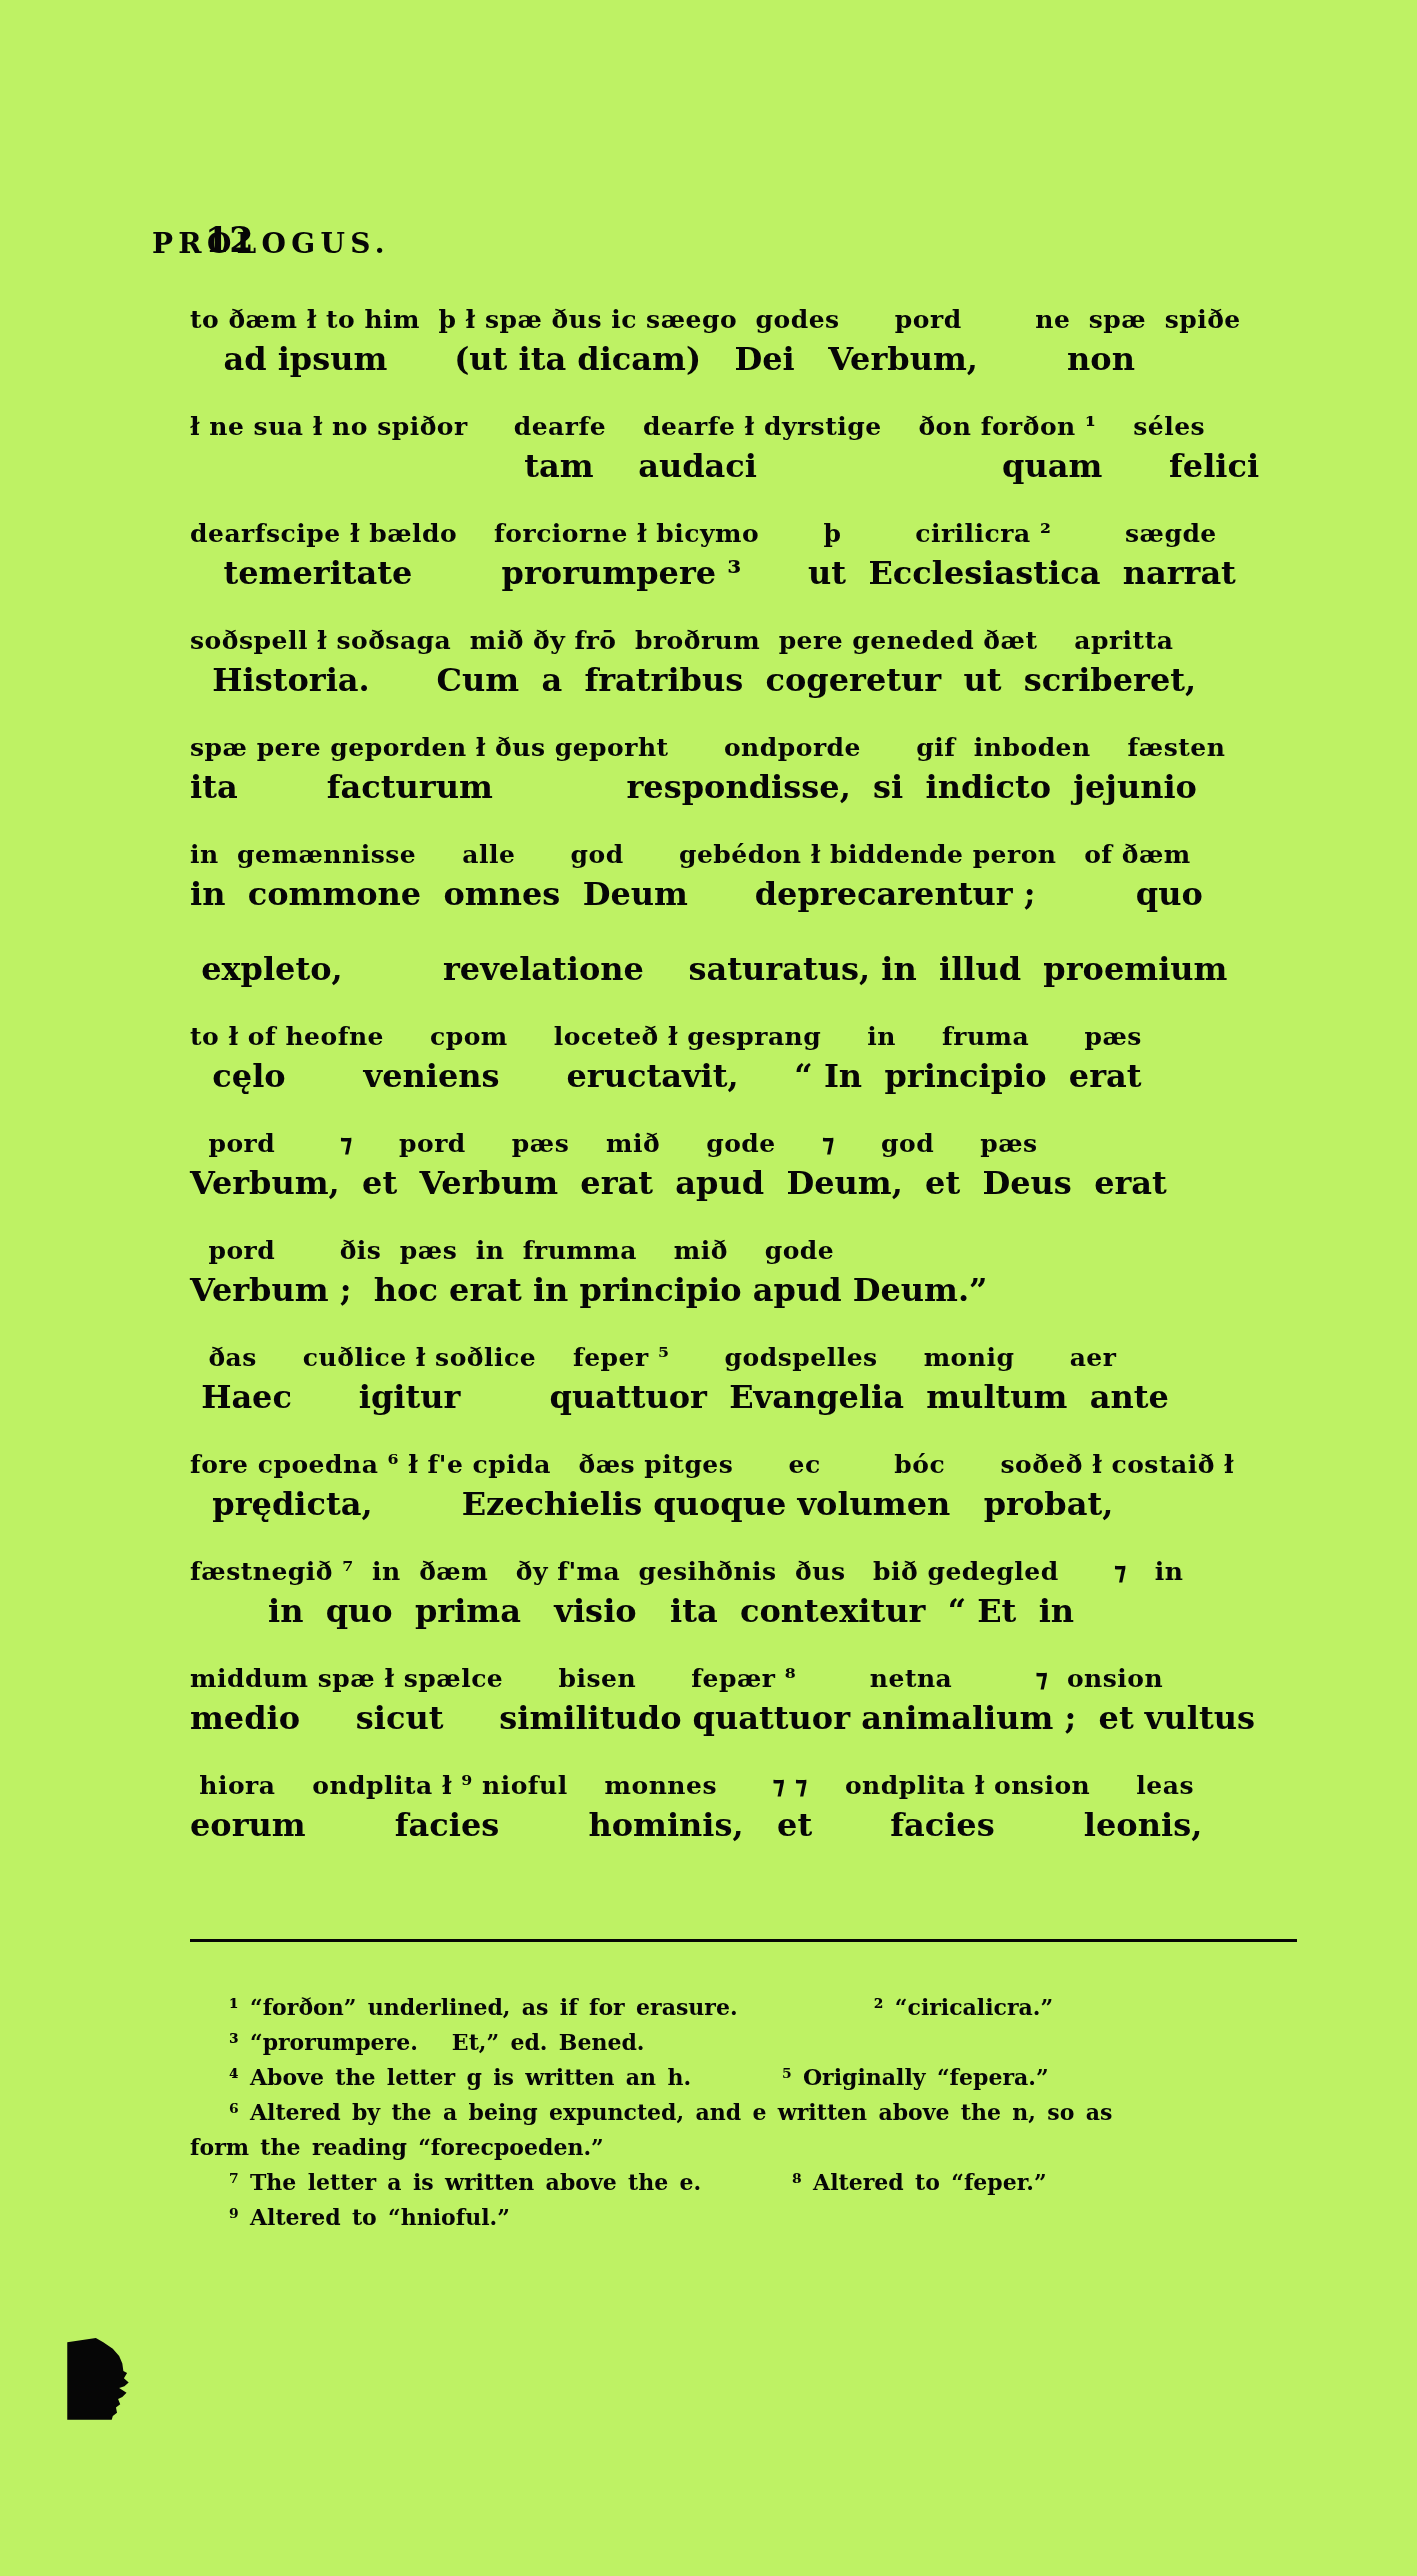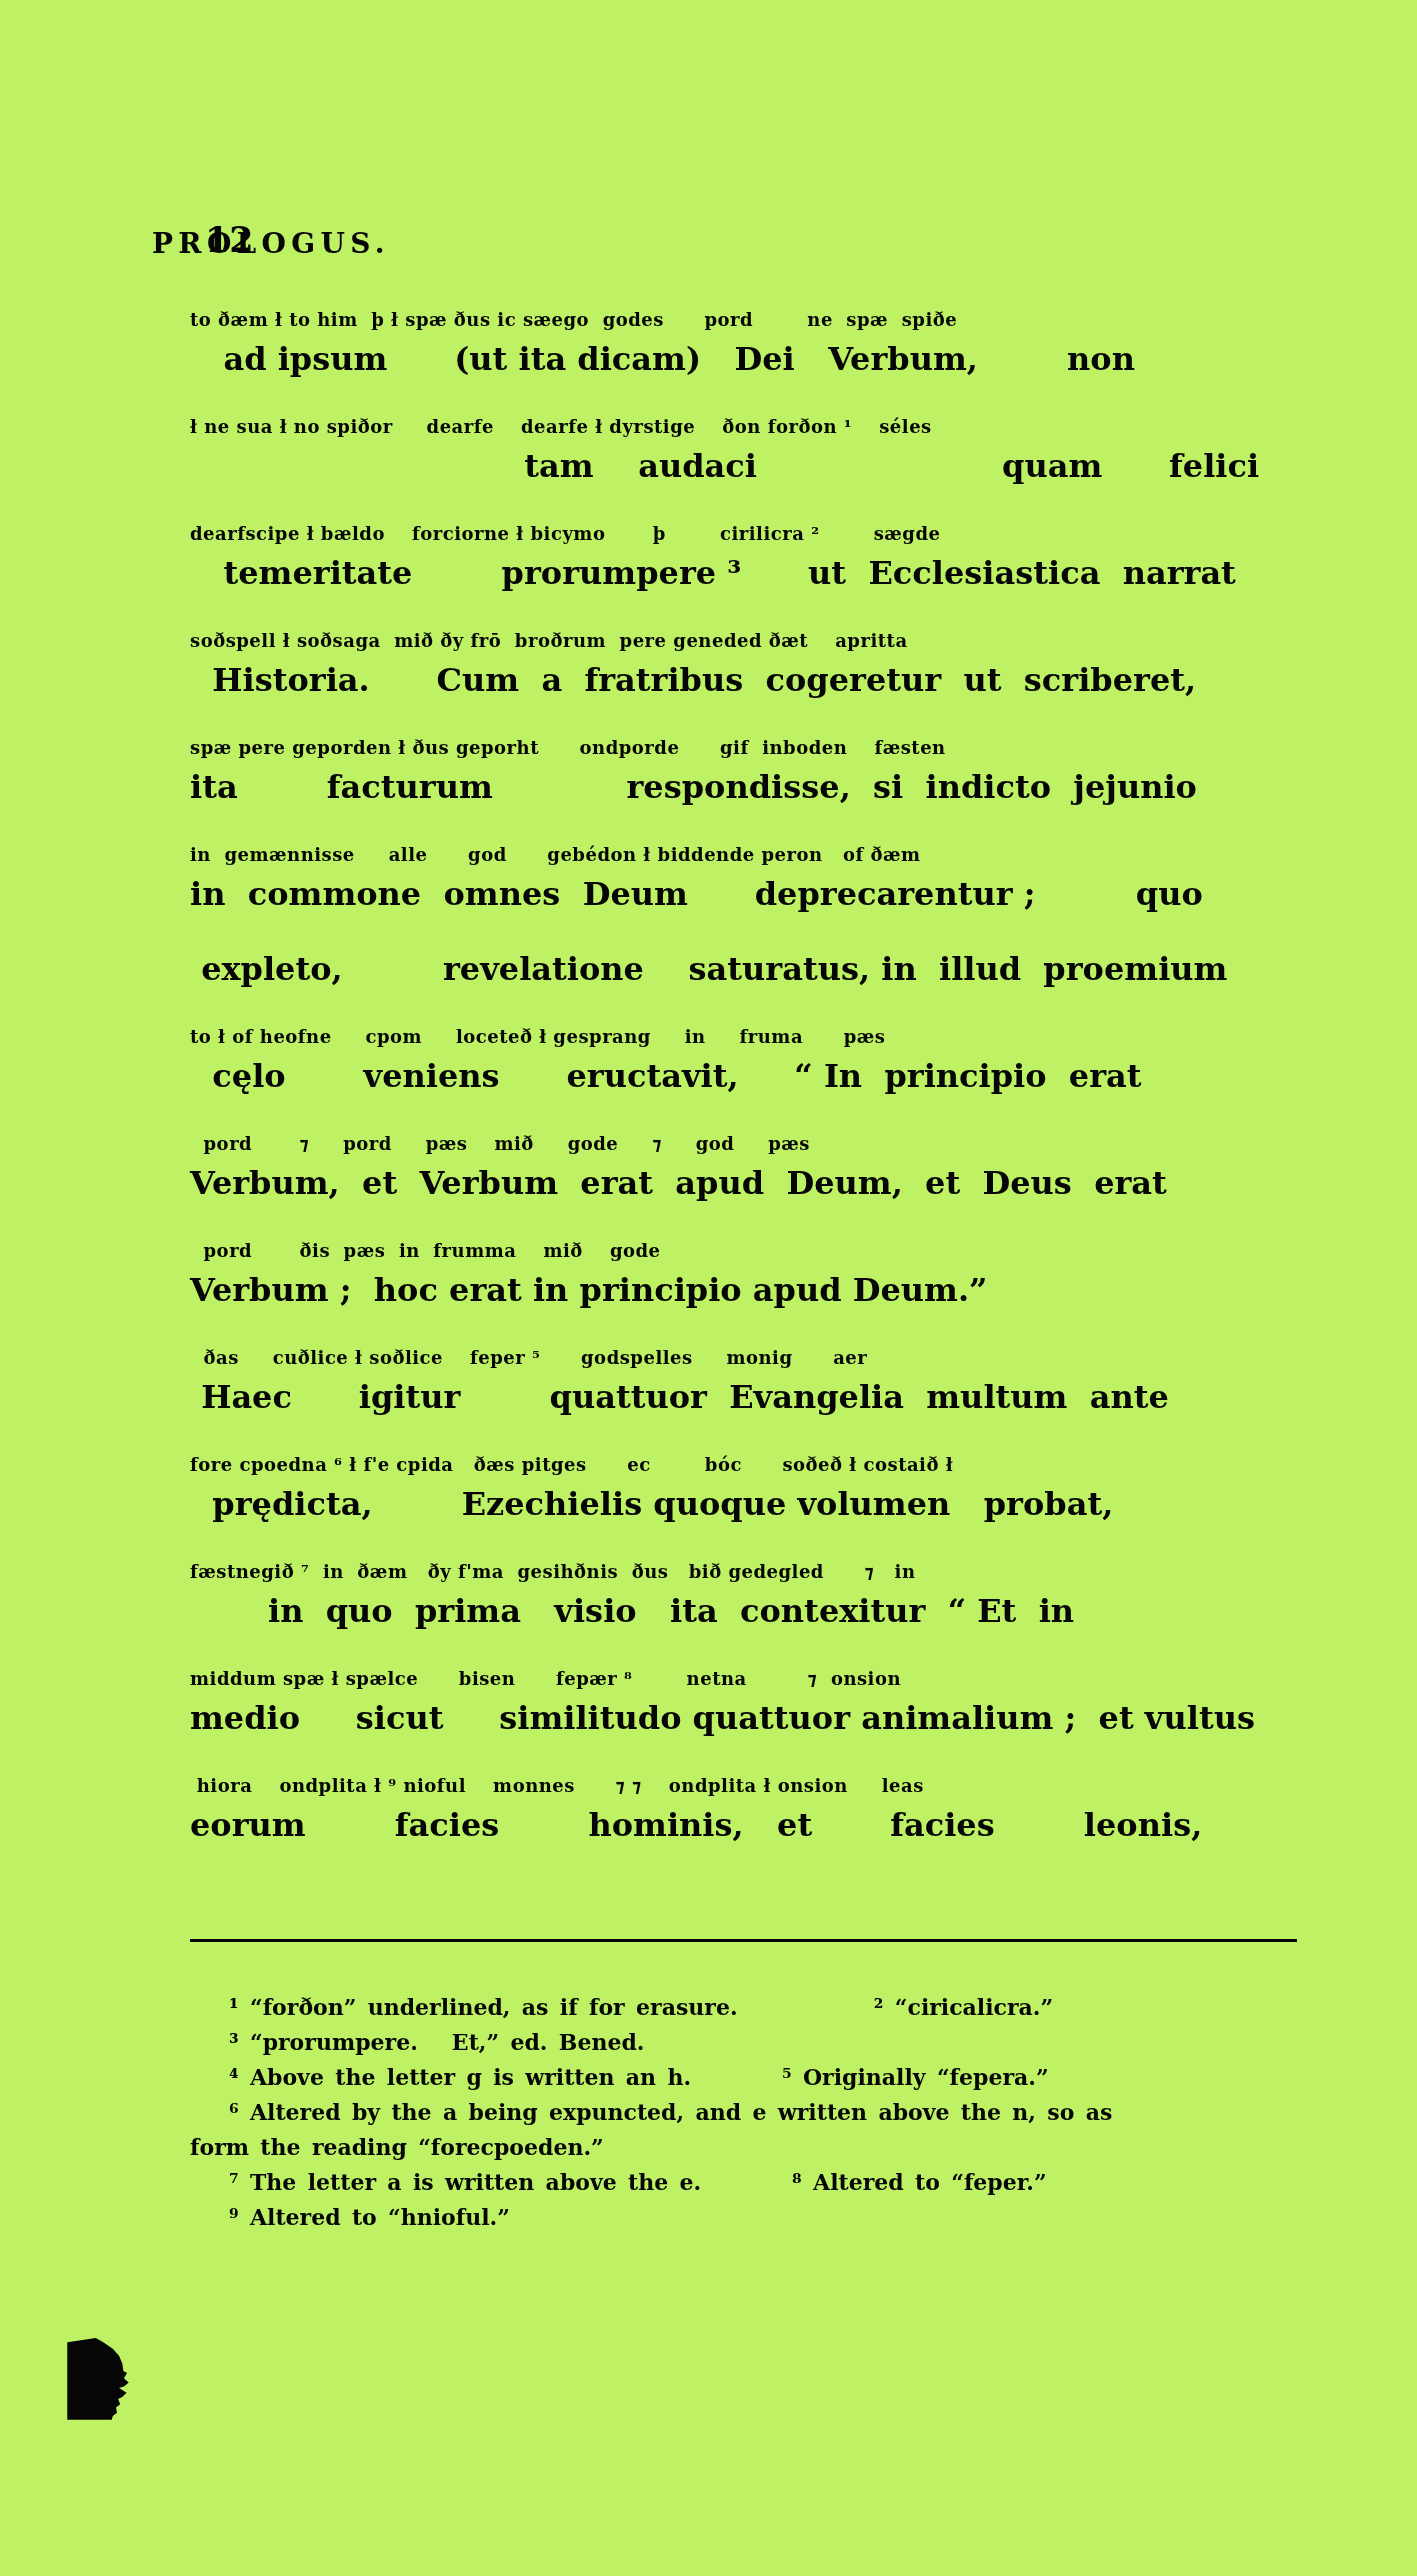--- a/index.html
+++ b/index.html
@@ -9,21 +9,21 @@
     font-weight:700; overflow:hidden;
   }
   .header { position:absolute; top:219px; left:190px; width:1111px; height:53px; }
   .page-number { position:absolute; left:15px; top:0; font-size:35px; line-height:42px; }
   .running-title {
     position:absolute; left:0; right:0; top:8.5px; text-align:left;
     transform:translateX(-38px); font-size:28px; letter-spacing:5.3px; line-height:32px;
   }
   .text-block { position:absolute; top:304px; left:190px; width:1120px; }
   .pair { margin-bottom:28px; }
-  .gloss { font-size:18px; line-height:32px; white-space:pre; letter-spacing:0.5px; }
+  .gloss { font-size:25px; line-height:32px; white-space:pre; letter-spacing:0.5px; }
   .latin { font-size:32px; line-height:47px; white-space:pre; }
   .rule { position:absolute; top:1939px; left:190px; width:1107px; height:2.7px; background:#060606; }
   .footnotes {
     position:absolute; top:1990px; left:190px; width:1120px;
     font-size:22px; line-height:35px; word-spacing:3.7px;
   }
   .fn-line { white-space:pre; }
   .fn-line.indent { padding-left:39px; }
   .ink-blot { position:absolute; left:66px; top:2336px; }
 </style>

